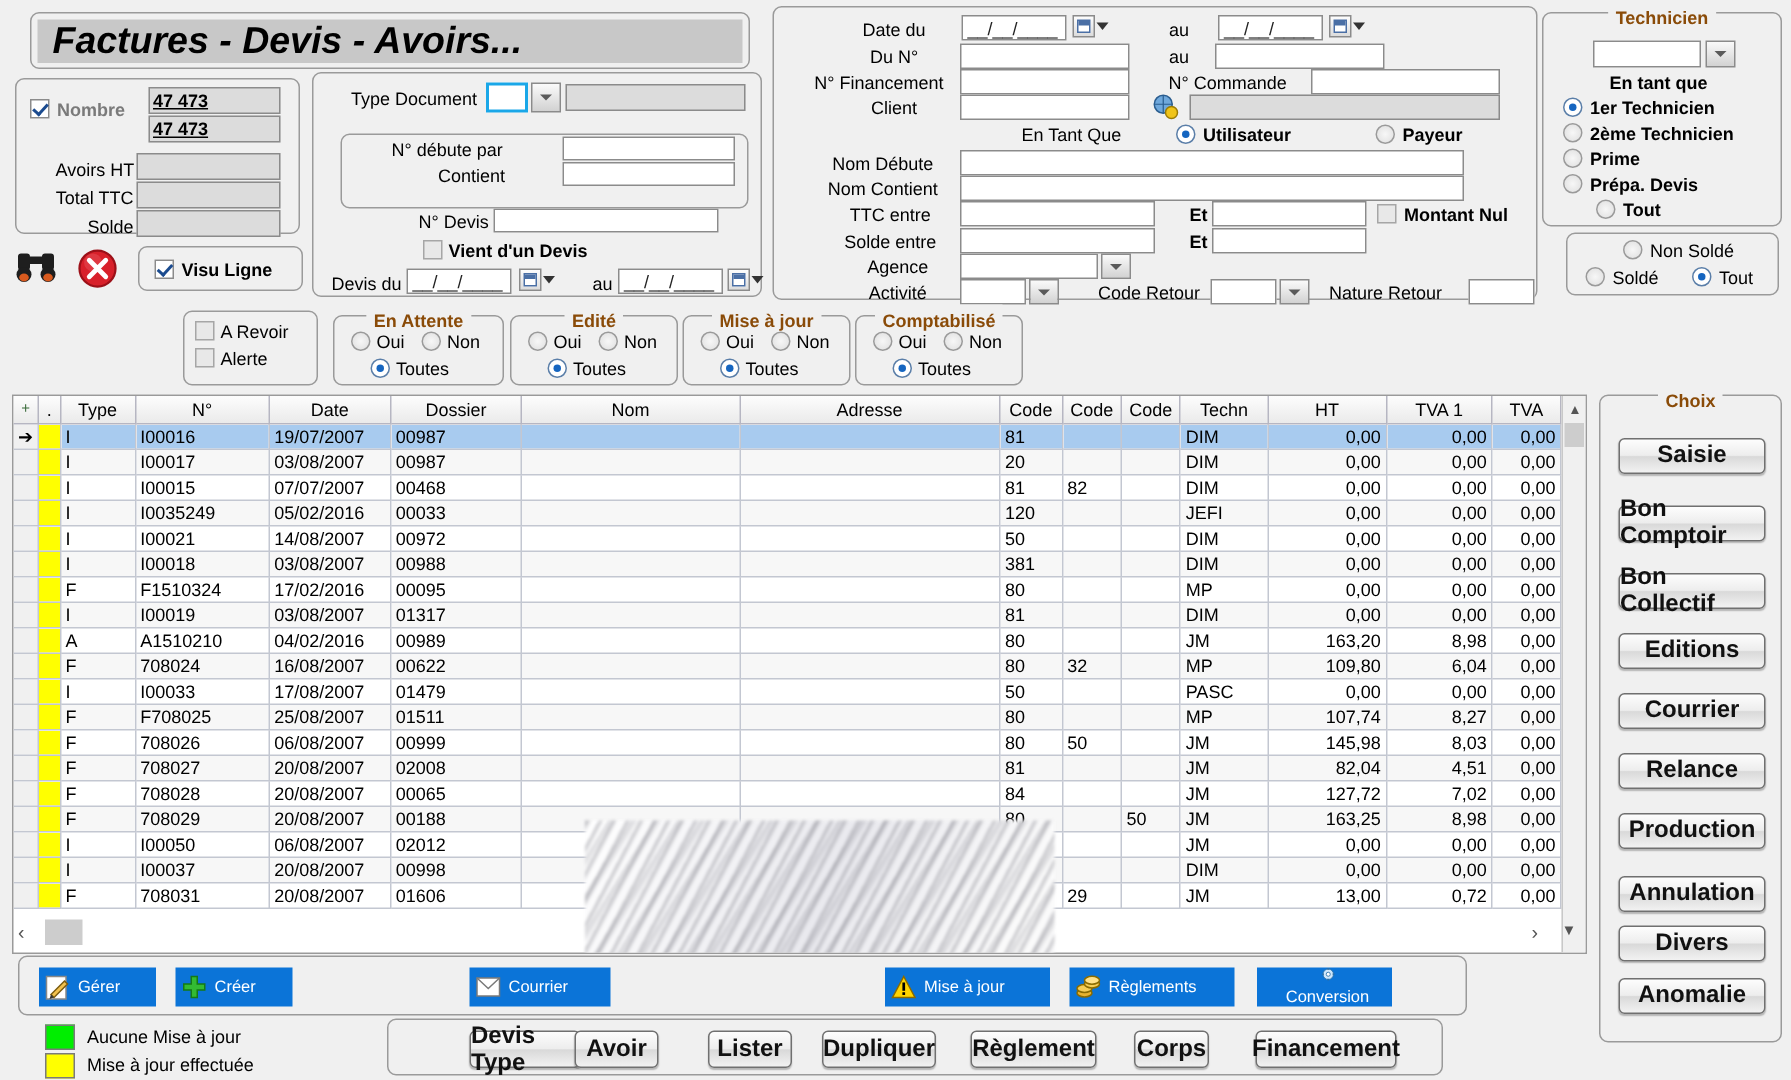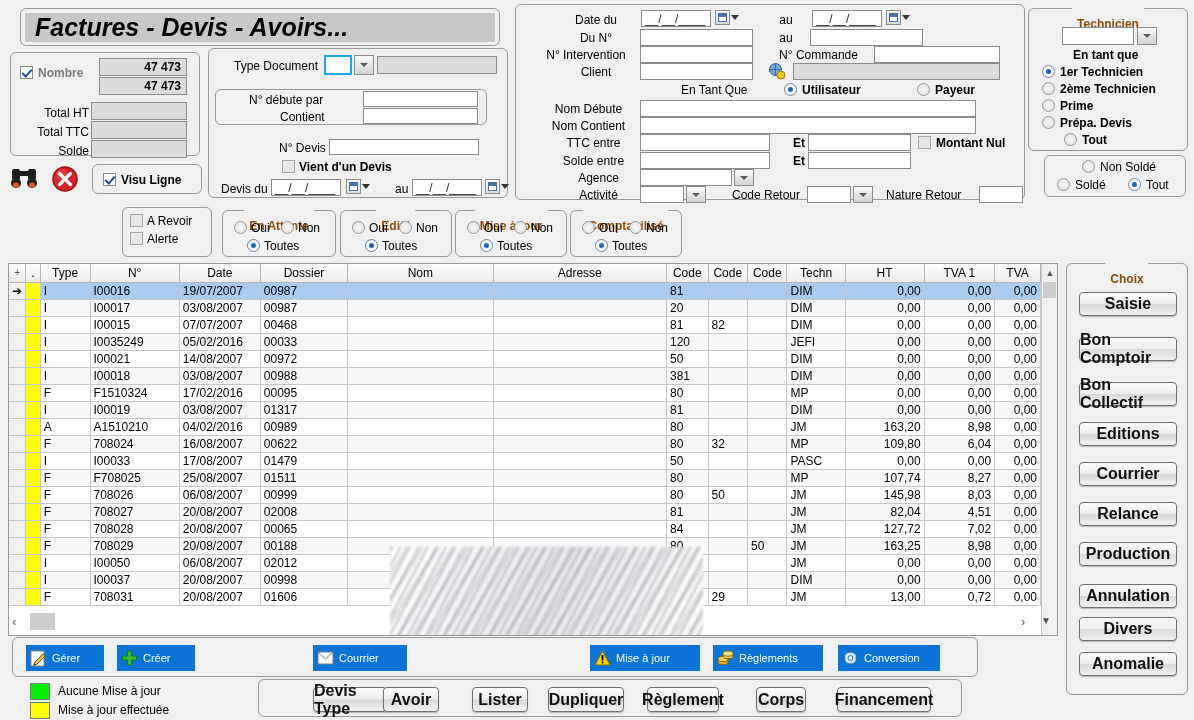--- a/index.html
+++ b/index.html
@@ -13,32 +13,32 @@
     position:relative;
   }
   .grp {
     border:1px solid #9a9a9a;
     border-radius:6px;
     position:absolute;
     background:transparent;
   }
   .grp > .cap {
     position:absolute; top:-8px; left:50%; transform:translateX(-50%);
-    background:#f0f0f0; padding:16px 5px; font-weight:bold; color:#8a4b08;
+    background:#f0f0f0; padding:4px 5px; font-weight:bold; color:#8a4b08;
     font-size:12px; white-space:nowrap;
   }
   .lbl { position:absolute; white-space:nowrap; }
   .lbl.r { text-align:center; }
   .inp {
     position:absolute; background:#fff; border:1px solid #8b8b8b;
     font-family:"Liberation Sans", sans-serif; font-size:12px;
     padding:0 2px; line-height:1;
   }
   .inp.ro { background:#dcdcdc; }
-  .inp.num { text-align:right; font-weight:bold; padding-right:5px; }
+  .inp.num { font-weight:bold; padding-right:5px;text-decoration:underline; }
   .datefield {
     position:absolute; background:#fff; border:1px solid #8b8b8b;
     font-size:12px; color:#222; letter-spacing:0px; padding-left:3px;
   }
   .calbtn {
     position:absolute; width:15px; height:15px; border:1px solid #8b8b8b;
     background:linear-gradient(#fdfdfd,#dcdcdc);
     display:flex; align-items:center; justify-content:center;
   }
   .calbtn .g { width:9px;height:9px;border:1px solid #4a6fa5; background:#fff;
@@ -126,21 +126,21 @@
 <div class="titlebar">
   <div class="titleinner">Factures - Devis - Avoirs...</div>
 </div>
 
 <div class="grp" style="left:10px;top:52px;width:190px;height:104px;">
   <span class="cb on" style="left:9px;top:13px;"></span>
   <span class="lbl bold" style="left:27px;top:13px;color:#7a7a7a;">Nombre</span>
   <span class="inp ro num" style="left:88px;top:5px;width:88px;height:18px;line-height:17px;">47 473</span>
   <span class="inp ro num" style="left:88px;top:24px;width:88px;height:18px;line-height:17px;">47 473</span>
 
-  <span class="lbl" style="left:26px;top:53px;width:52px;text-align:right;">Total HT</span>
+  <span class="lbl" style="left:26px;top:53px;width:52px;text-align:right;">Avoirs HT</span>
   <span class="inp ro" style="left:80px;top:49px;width:96px;height:18px;"></span>
   <span class="lbl" style="left:20px;top:72px;width:58px;text-align:right;">Total TTC</span>
   <span class="inp ro" style="left:80px;top:68px;width:96px;height:18px;"></span>
   <span class="lbl" style="left:26px;top:91px;width:52px;text-align:right;">Solde</span>
   <span class="inp ro" style="left:80px;top:87px;width:96px;height:18px;"></span>
 </div>
 
 <svg style="position:absolute;left:10px;top:167px;" width="28" height="22" viewBox="0 0 28 22">
   <rect x="2" y="2" width="8" height="11" rx="2" fill="#1e1e1e"></rect>
   <rect x="18" y="2" width="8" height="11" rx="2" fill="#1e1e1e"></rect>
@@ -163,21 +163,21 @@
 </div>
 
 <div class="grp" style="left:208px;top:48px;width:300px;height:150px;">
   <span class="lbl" style="left:25px;top:10px;">Type Document</span>
   <input class="inp" style="left: 115px; top: 6px; width: 28px; height: 20px; border: 2px solid rgb(26, 167, 232);" value="">
   <span class="ddbtn" style="left:145px;top:6px;width:20px;height:20px;">
       <i class="chev"></i>
     </span>
   <span class="inp ro" style="left:168px;top:7px;width:120px;height:18px;"></span>
 
-  <div class="grp" style="left:6px;top:40px;width:272px;height:36px;">
+  <div class="grp" style="left:18px;top:40px;width:272px;height:50px;">
     <span class="lbl" style="left:33px;top:3px;">N° débute par</span>
     <input class="inp" style="left: 147px; top: 1px; width: 115px; height: 16px;" value="">
     <span class="lbl" style="left:64px;top:20px;">Contient</span>
     <input class="inp" style="left: 147px; top: 18px; width: 115px; height: 16px;" value="">
   </div>
 
   <span class="lbl" style="left:70px;top:92px;">N° Devis</span>
   <input class="inp" style="left: 120px; top: 90px; width: 150px; height: 16px;" value="">
 
   <span class="cb dis" style="left:73px;top:111px;"></span>
@@ -217,21 +217,21 @@
     </span>
   <span class="caldrop" style="left:385px;top:5px;">
       <i class="tri"></i>
     </span>
 
   <span class="lbl r" style="left:40px;top:26px;width:80px;">Du N°</span>
   <input class="inp" style="left: 124px; top: 24px; width: 113px; height: 17px;" value="">
   <span class="lbl r" style="left:250px;top:26px;width:40px;">au</span>
   <input class="inp" style="left: 294px; top: 24px; width: 113px; height: 17px;" value="">
 
-  <span class="lbl r" style="left:20px;top:43px;width:100px;">N° Intervention</span>
+  <span class="lbl r" style="left:20px;top:43px;width:100px;">N° Financement</span>
   <input class="inp" style="left: 124px; top: 41px; width: 113px; height: 17px;" value="">
   <span class="lbl r" style="left:250px;top:43px;width:105px;">N° Commande</span>
   <input class="inp" style="left: 358px; top: 41px; width: 126px; height: 17px;" value="">
 
   <span class="lbl r" style="left:40px;top:60px;width:80px;">Client</span>
   <input class="inp" style="left: 124px; top: 58px; width: 113px; height: 17px;" value="">
   <svg style="position:absolute;left:252px;top:57px;" width="18" height="18" viewBox="0 0 18 18">
     <circle cx="7.5" cy="7.5" r="6" fill="#6fa8dc" stroke="#2a5d8f"></circle>
     <path d="M7.5 1.5 v12 M1.5 7.5 h12" stroke="#2a5d8f" stroke-width=".8"></path>
     <circle cx="13" cy="13" r="4" fill="#f0c419" stroke="#9a7b05"></circle>
@@ -800,21 +800,21 @@
   </div>
   <div class="bluebtn" style="left:700px;top:7px;width:110px;height:26px;">
     <svg width="17" height="16" viewBox="0 0 17 16">
         <ellipse cx="6" cy="12" rx="5" ry="2.6" fill="#e8b22e" stroke="#8a6b00"></ellipse>
         <ellipse cx="6" cy="9" rx="5" ry="2.6" fill="#f5cd55" stroke="#8a6b00"></ellipse>
         <ellipse cx="11" cy="6" rx="5" ry="2.6" fill="#f5cd55" stroke="#8a6b00"></ellipse>
         <ellipse cx="11" cy="3.5" rx="5" ry="2.6" fill="#ffe28a" stroke="#8a6b00"></ellipse>
       </svg>
     <span>Règlements</span>
   </div>
-  <div class="bluebtn" style="left:825px;top:7px;width:102px;height:26px;">
+  <div class="bluebtn" style="left:825px;top:7px;width:90px;height:26px;flex-direction:column;">
     <svg width="17" height="16" viewBox="0 0 17 16">
         <circle cx="8.5" cy="8" r="6.2" fill="#cfe6fb" stroke="#2a6fa8"></circle>
         <circle cx="8.5" cy="8" r="2.4" fill="#fff" stroke="#2a6fa8"></circle>
         <g stroke="#2a6fa8" stroke-width="2">
           <path d="M8.5 0.6 v2.2 M8.5 13.2 v2.2 M1.1 8 h2.2 M13.7 8 h2.2"></path>
         </g>
       </svg>
     <span>Conversion</span>
   </div>
 </div>
@@ -833,21 +833,21 @@
       </div>
       <div class="btn3d" style="left: 124px; top: 7px; width: 56px; height: 25px;">
         <span>Avoir</span>
       </div>
       <div class="btn3d" style="left: 213px; top: 7px; width: 56px; height: 25px;">
         <span>Lister</span>
       </div>
       <div class="btn3d" style="left: 289px; top: 7px; width: 76px; height: 25px;">
         <span>Dupliquer</span>
       </div>
-      <div class="btn3d" style="left: 388px; top: 7px; width: 72px; height: 25px;">
+      <div class="btn3d" style="left: 388px; top: 7px; width: 84px; height: 25px;">
         <span>Règlement</span>
       </div>
       <div class="btn3d" style="left: 497px; top: 7px; width: 50px; height: 25px;">
         <span>Corps</span>
       </div>
       <div class="btn3d" style="left: 578px; top: 7px; width: 94px; height: 25px;">
         <span>Financement</span>
       </div>
     </div>
 </div>

